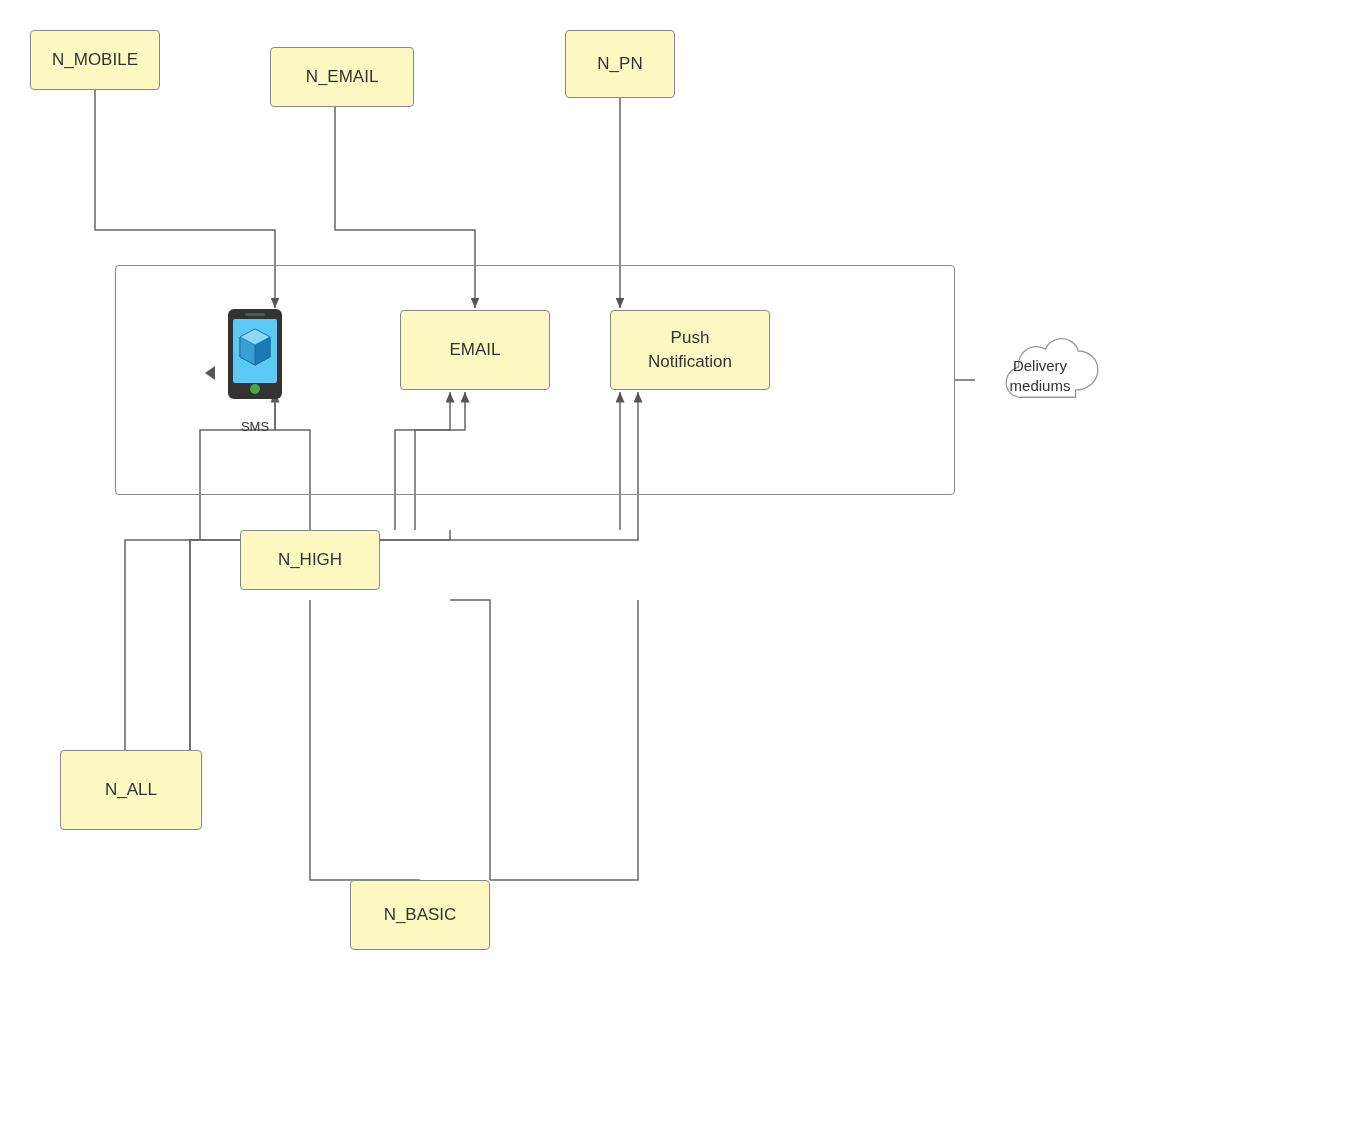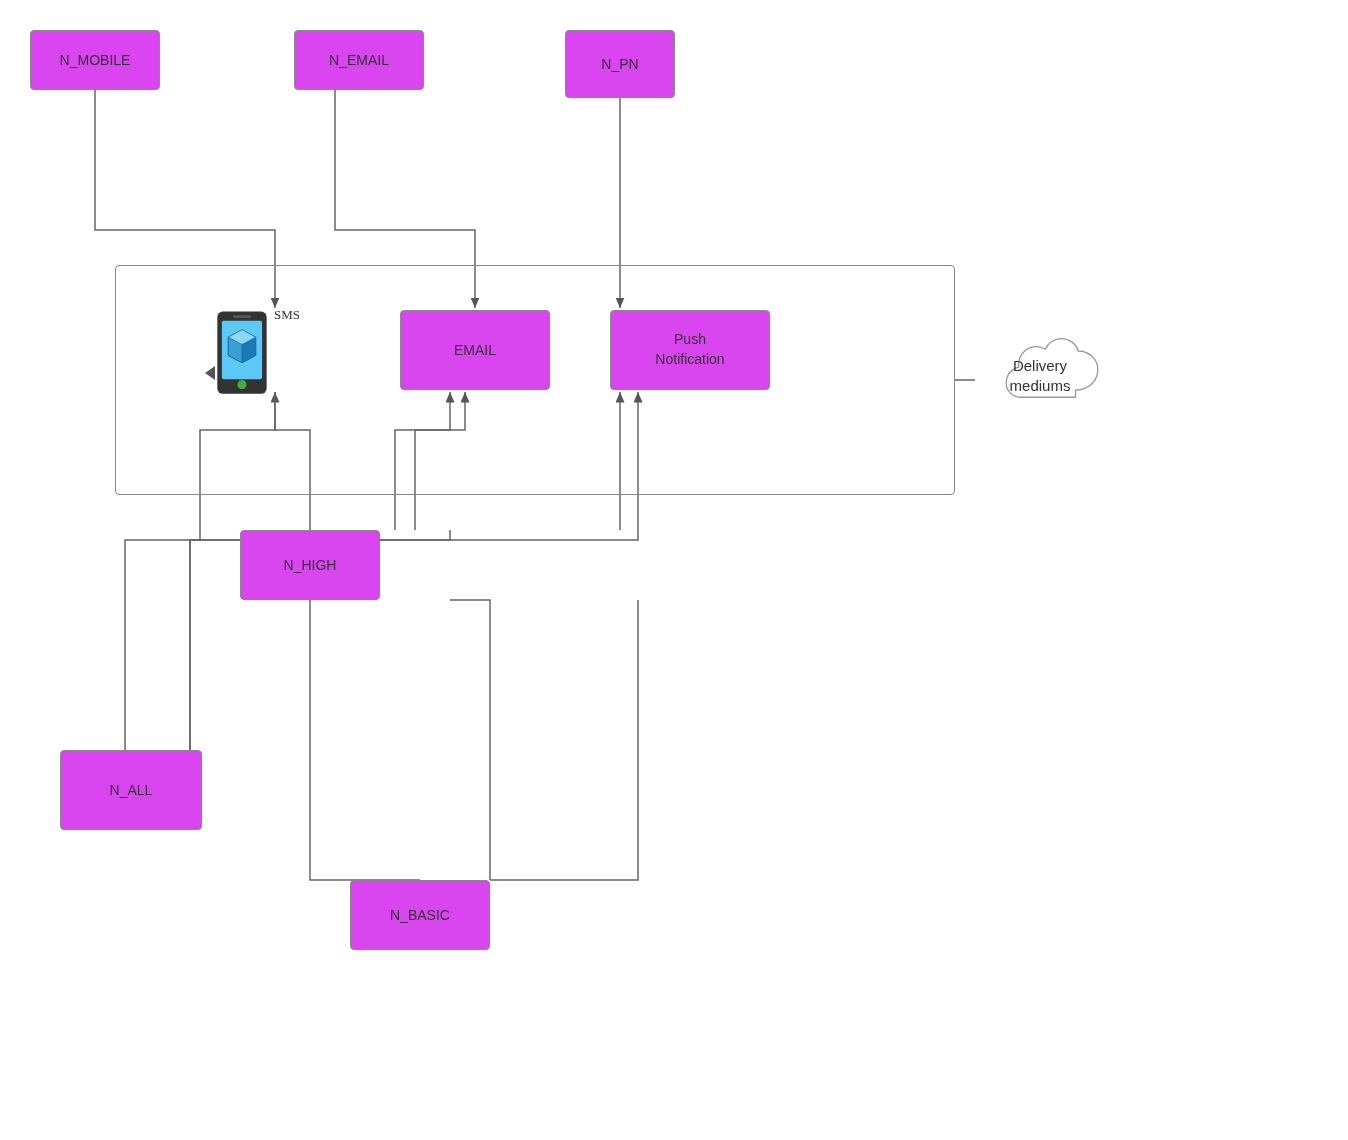--- a/index.html
+++ b/index.html
@@ -13,26 +13,26 @@
     }
     .diagram-container {
       position: relative;
       width: 1348px;
       height: 1140px;
     }
     .box {
       position: absolute;
       border: 1.5px solid #888;
       border-radius: 4px;
-      background: #d946ef;
+      background: #fef9c3;
       display: flex;
       align-items: center;
       justify-content: center;
       text-align: center;
-      font-size: 14px;
+      font-size: 17px;
       color: #333;
     }
     .cloud {
       position: absolute;
       display: flex;
       align-items: center;
       justify-content: center;
       text-align: center;
       font-size: 14px;
       color: #333;
@@ -43,23 +43,23 @@
       height: 80px;
     }
     .cloud-shape svg {
       position: absolute;
       top: 0; left: 0;
       width: 100%; height: 100%;
     }
     .sms-icon {
       position: absolute;
       display: flex;
-      flex-direction: row;
+      flex-direction: column;
+      align-items: center;
       justify-content: center;
-      font-family: Liberation Serif, serif;
     }
     svg.diagram-svg {
       position: absolute;
       top: 0; left: 0;
       width: 1348px;
       height: 1140px;
       overflow: visible;
     }
     .large-rect {
       position: absolute;
@@ -120,21 +120,21 @@
 
     <polygon points="205,373 215,366 215,380" fill="#555"></polygon>
   </svg>
 
   <div class="large-rect" style="left:115px; top:265px; width:840px; height:230px;"></div>
 
   <div class="box" style="left:30px; top:30px; width:130px; height:60px;">
     <span>N_MOBILE</span>
   </div>
 
-  <div class="box" style="left:270px; top:30px; width:130px; height:60px;margin-left:24px;">
+  <div class="box" style="left:270px; top:47px; width:144px; height:60px;">
     <span>N_EMAIL</span>
   </div>
 
   <div class="box" style="left:565px; top:30px; width:110px; height:68px;">
     <span>N_PN</span>
   </div>
 
   <div class="sms-icon" style="left:210px; top:305px; width:90px; height:130px;">
 
     <svg width="70" height="110" viewBox="0 0 70 110">
@@ -172,21 +172,21 @@
   <div class="cloud" style="left:970px; top:330px; width:140px; height:90px;">
     <div class="cloud-shape">
       <svg viewBox="0 0 140 90" xmlns="http://www.w3.org/2000/svg">
         <path d="M110,62 C124,62 135,52 135,39 C135,27 125,18 113,18 C111,10 103,4 94,4 C86,4 79,9 76,16 C73,14 70,13 66,13 C55,13 46,22 46,33 C46,34 46,35 46,36 C38,38 32,45 32,54 C32,63 39,70 48,70 L110,70 C110,70 110,62 110,62 Z" fill="white" stroke="#999" stroke-width="1.5"></path>
       </svg>
       <div style="position:absolute; top:50%; left:50%; transform:translate(-50%,-50%); text-align:center; line-height:1.3; font-size:15px; color:#333;">Delivery
 mediums</div>
     </div>
   </div>
 
-  <div class="box" style="left:240px; top:530px; width:140px; height:70px;">
+  <div class="box" style="left:240px; top:530px; width:140px; height:60px;">
     <span>N_HIGH</span>
   </div>
 
   <div class="box" style="left:60px; top:750px; width:142px; height:80px;">
     <span>N_ALL</span>
   </div>
 
   <div class="box" style="left:350px; top:880px; width:140px; height:70px;">
     <span>N_BASIC</span>
   </div>

